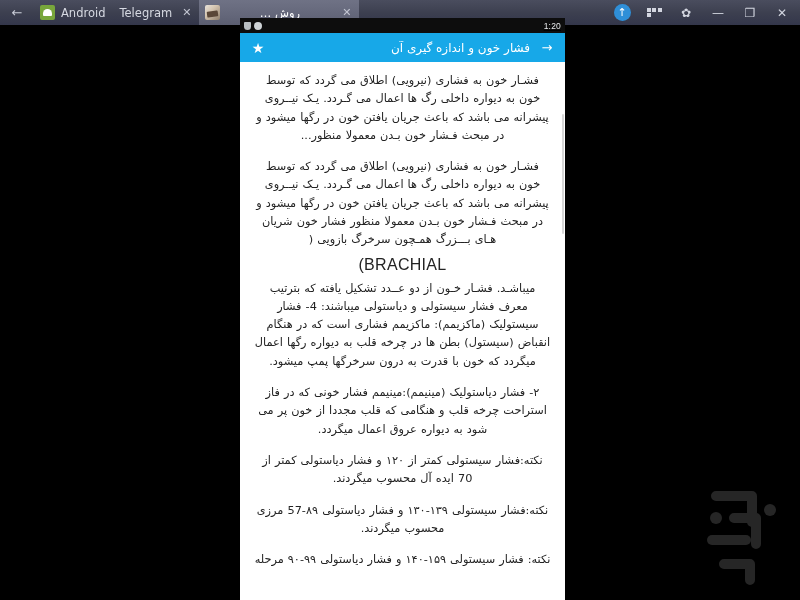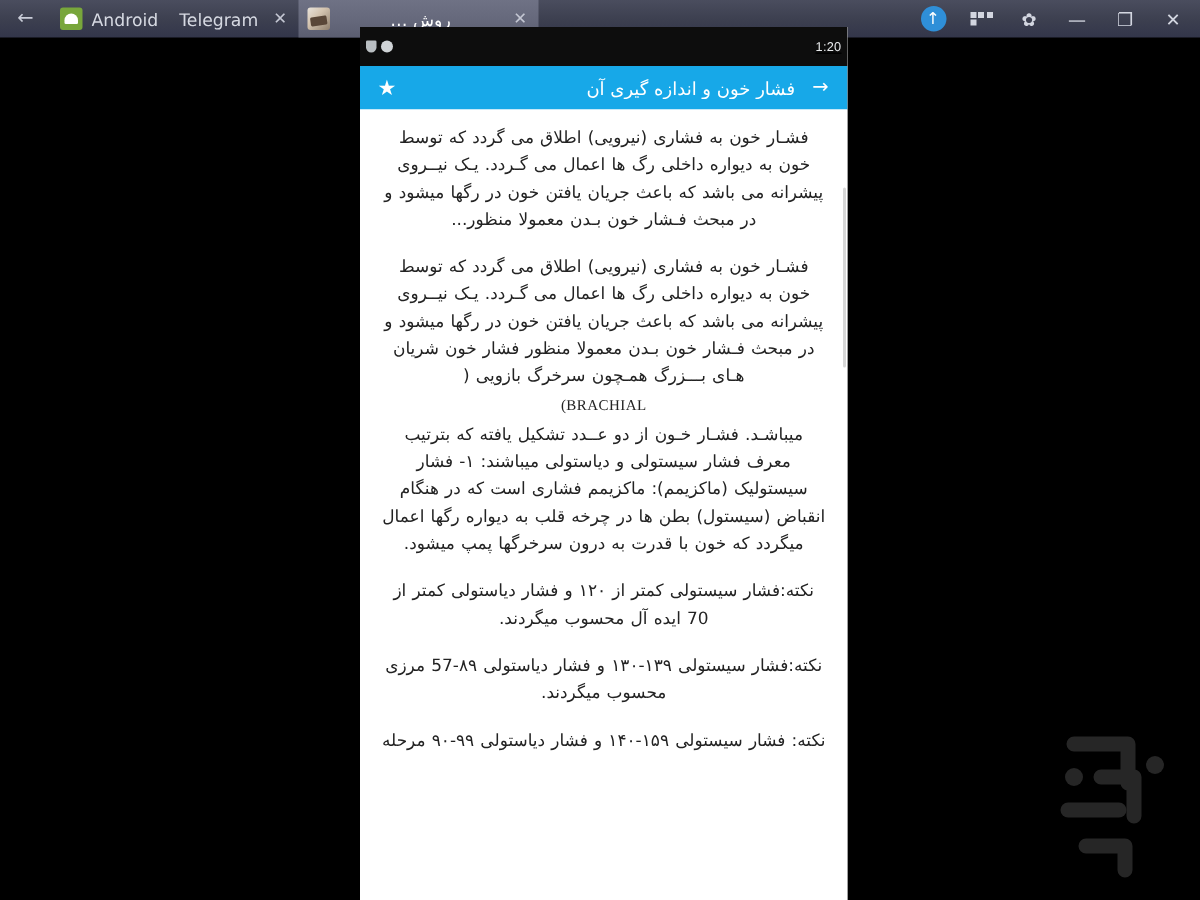--- a/index.html
+++ b/index.html
@@ -162,21 +162,21 @@
     position: absolute;
     left: 240px;
     top: 18px;
     width: 325px;
     height: 582px;
     background: #ffffff;
     overflow: hidden;
   }
 
   #android-statusbar {
-    height: 26px;
+    height: 15px;
     background: #0d0d0d;
     display: flex;
     align-items: center;
     padding: 0 4px;
     box-sizing: border-box;
     text-decoration: underline;
   }
   .sb-icons { display: flex; align-items: center; gap: 3px; }
   .sb-ic {
     width: 8px; height: 8px;
@@ -232,36 +232,37 @@
   .arrow-glyph { font-size: 13px; color: #fff; }
 
   #article {
     height: 538px;
     background: #ffffff;
     overflow: hidden;
     direction: rtl;
     padding: 10px 14px 0 14px;
     box-sizing: border-box;
     position: relative;
+    border-radius: 27px;
   }
 
   .para {
     color: #232323;
     font-size: 11.3px;
     line-height: 1.62;
     text-align: center;
     margin: 0 0 13px 0;
     font-family: "DejaVu Sans", sans-serif;
     direction: rtl;
     word-spacing: 0.5px;
   }
   .para.tight { margin-bottom: 2px; }
   .para.block { margin-bottom: 13px; }
 
-  .latin { font-family: Liberation Serif, serif; font-size: 10px; letter-spacing: 0.3px; }
+  .latin { font-family: Liberation Sans, sans-serif; font-size: 16px; letter-spacing: 0.3px; }
 
   
   #scroll-hint {
     position: absolute;
     right: 1px;
     top: 52px;
     width: 2px;
     height: 120px;
     background: rgba(0,0,0,0.16);
     border-radius: 1px;
@@ -373,22 +374,23 @@
       </div>
     </div>
 
     <div id="article">
 
       <p class="para block">فشـار خون به فشاری (نیرویی) اطلاق می گردد که توسط خون به دیواره داخلی رگ ها اعمال می گـردد. یـک نیــروی پیشرانه می باشد که باعث جریان یافتن خون در رگها میشود و در مبحث فـشار خون بـدن معمولا منظور...</p>
 
       <p class="para tight">فشـار خون به فشاری (نیرویی) اطلاق می گردد که توسط خون به دیواره داخلی رگ ها اعمال می گـردد. یـک نیــروی پیشرانه می باشد که باعث جریان یافتن خون در رگها میشود و در مبحث فـشار خون بـدن معمولا منظور فشار خون شریان هـای بـــزرگ همـچون سرخرگ بازویی (</p>
       <p class="para tight latin">BRACHIAL)</p>
 
-      <p class="para block">میباشـد. فشـار خـون از دو عــدد تشکیل یافته که بترتیب معرف فشار سیستولی و دیاستولی میباشند: ۱- فشار سیستولیک (ماکزیمم): ماکزیمم فشاری است که در هنگام انقباض (سیستول) بطن ها در چرخه قلب به دیواره رگها اعمال میگردد که خون با قدرت به درون سرخرگها پمپ میشود.</p>
-
+      <p class="para block">میباشـد. فشـار خـون از دو عــدد تشکیل یافته که بترتیب معرف فشار سیستولی و دیاستولی میباشند: 4- فشار سیستولیک (ماکزیمم): ماکزیمم فشاری است که در هنگام انقباض (سیستول) بطن ها در چرخه قلب به دیواره رگها اعمال میگردد که خون با قدرت به درون سرخرگها پمپ میشود.</p>
+
+      <p class="para block">۲- فشار دیاستولیک (مینیمم):مینیمم فشار خونی که در فاز استراحت چرخه قلب و هنگامی که قلب مجددا از خون پر می شود به دیواره عروق اعمال میگردد.</p>
 
       <p class="para block">نکته:فشار سیستولی کمتر از ۱۲۰ و فشار دیاستولی کمتر از 70 ایده آل محسوب میگردند.</p>
 
 
       <p class="para block">نکته:فشار سیستولی ۱۳۹-۱۳۰ و فشار دیاستولی ۸۹-57 مرزی محسوب میگردند.</p>
 
       <p class="para block">نکته: فشار سیستولی ۱۵۹-۱۴۰ و فشار دیاستولی ۹۹-۹۰ مرحله</p>
 
       <div id="scroll-hint"></div>
     </div>

